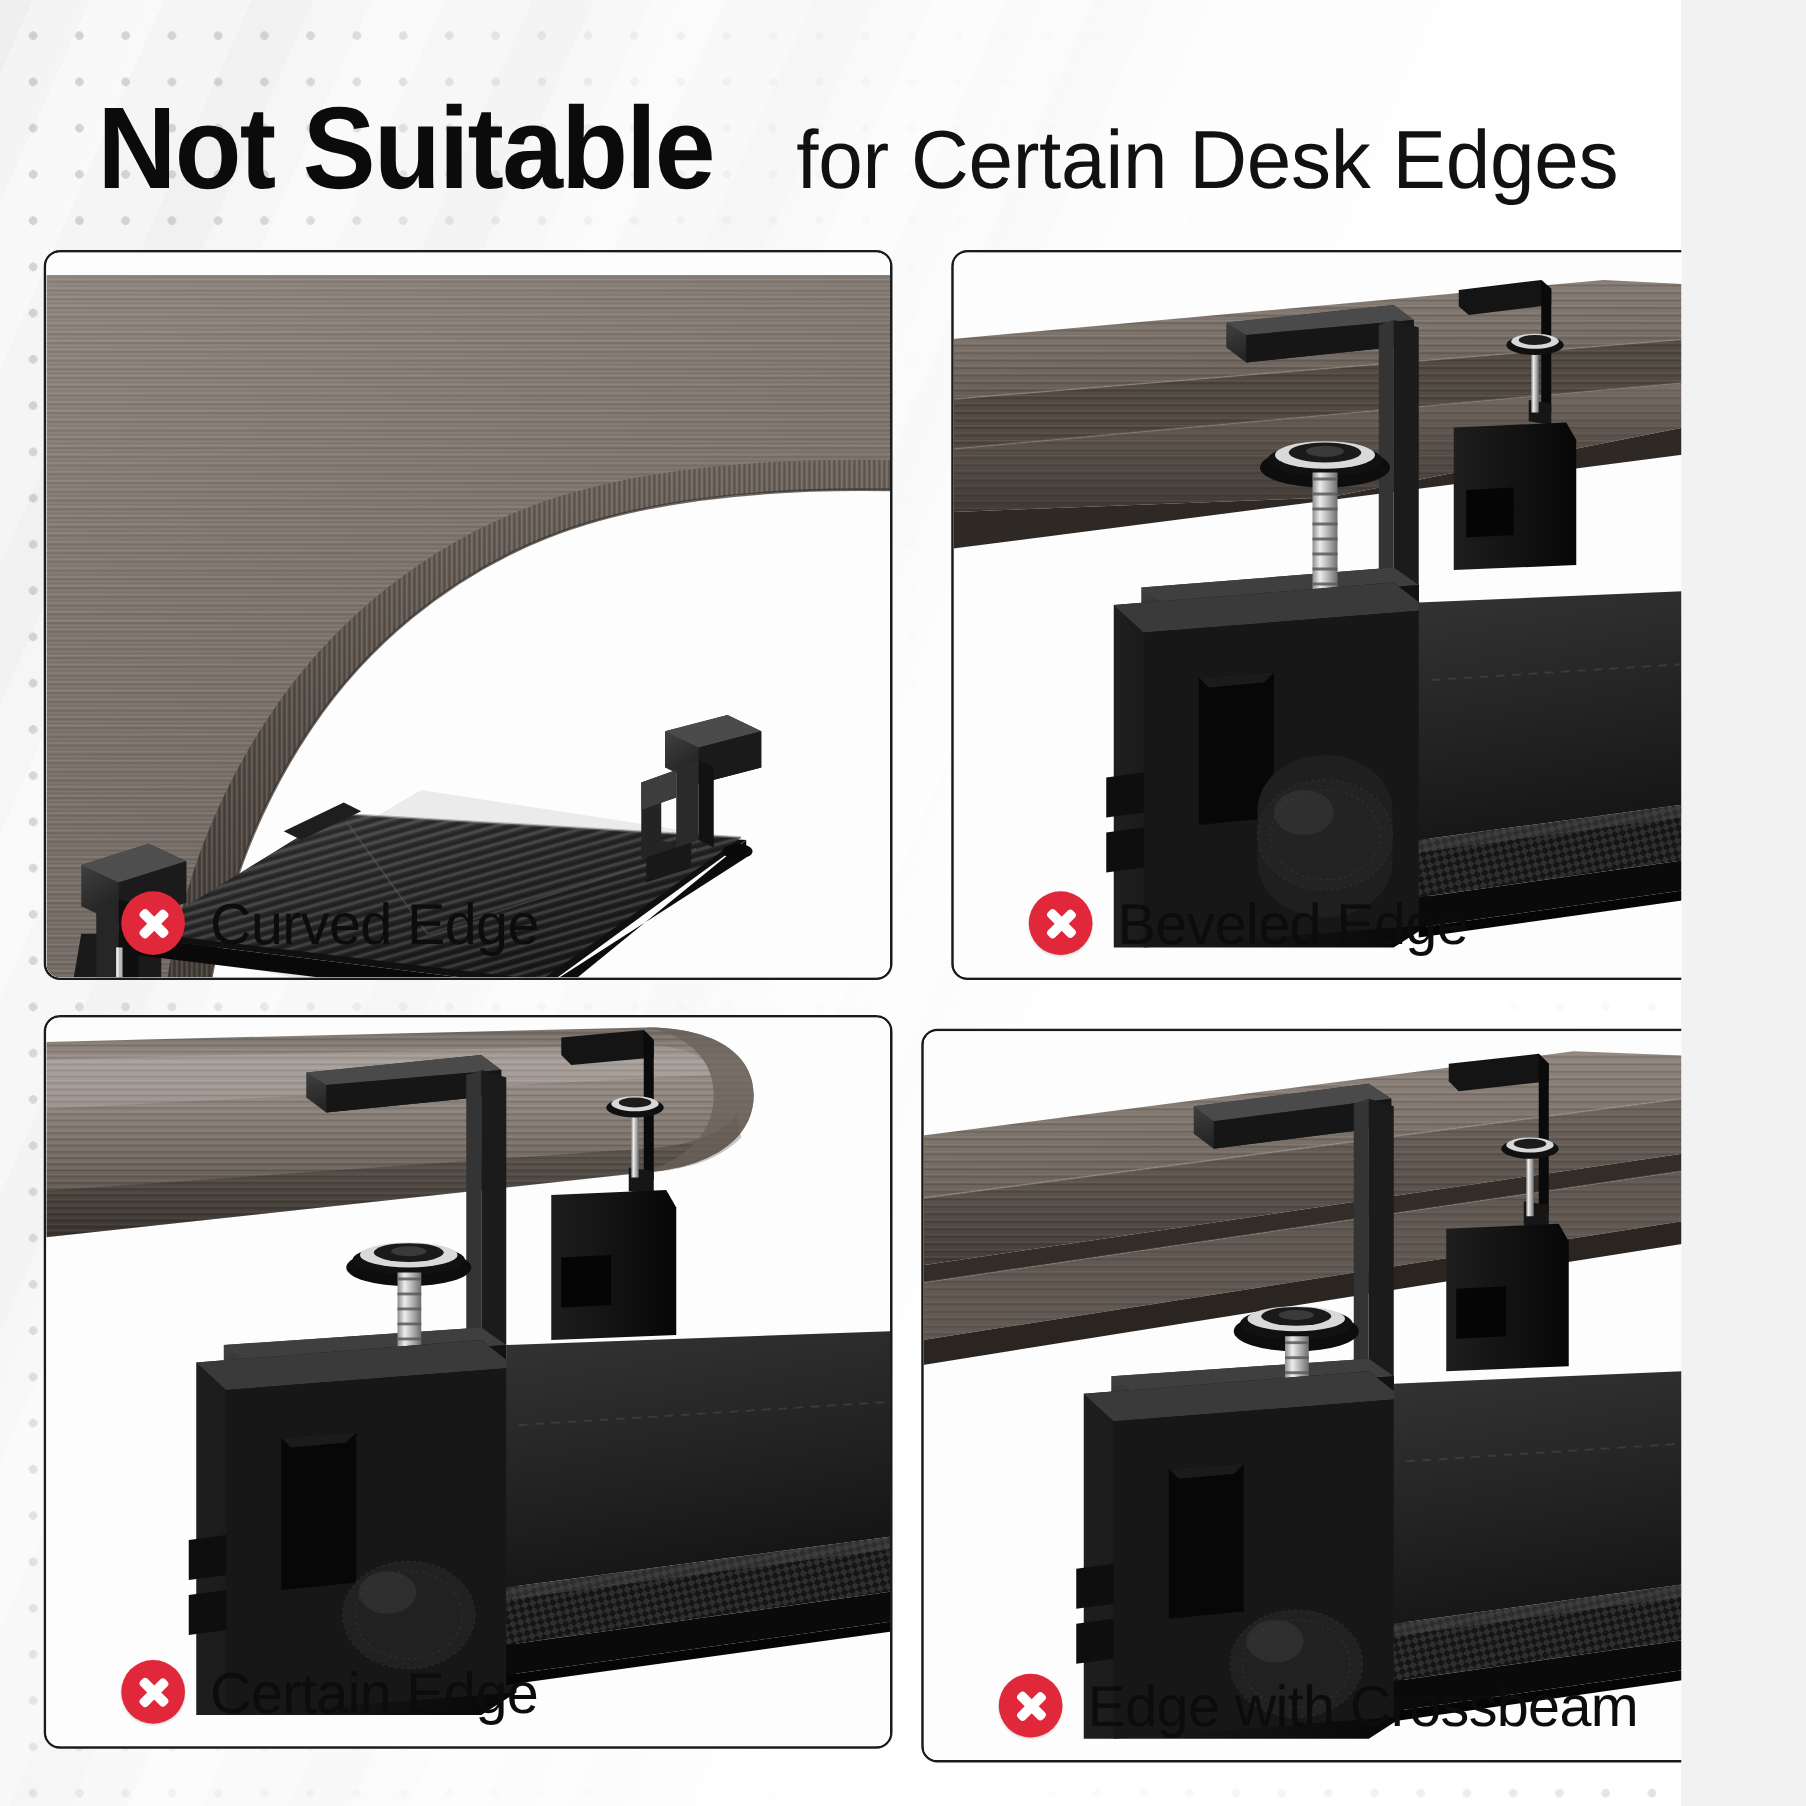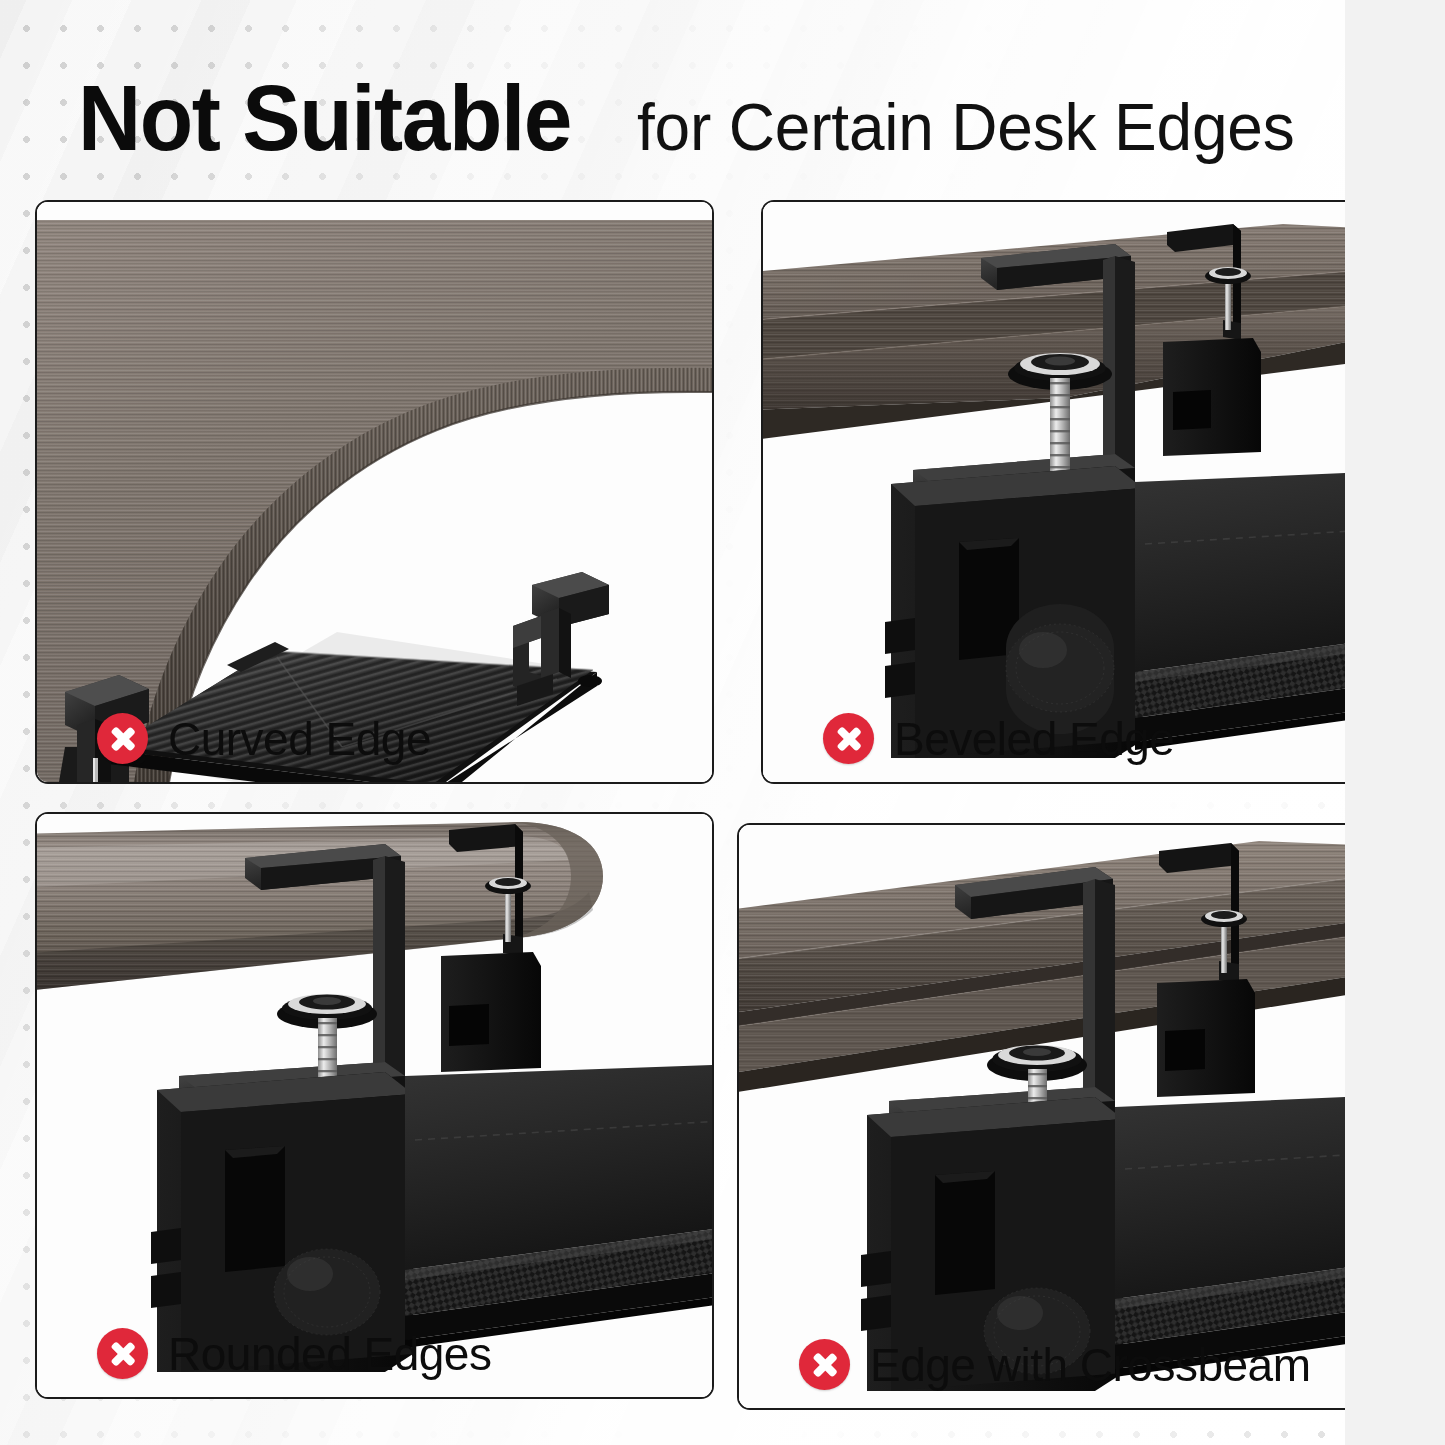--- a/index.html
+++ b/index.html
@@ -617,21 +617,21 @@
             <path d="M368,456 L700,412 L700,422 L368,466 Z" fill="#555555" opacity="0.4"></path>
             <path d="M368,502 L700,456 L700,480 L368,526 Z" fill="#0a0a0a"></path>
             <path d="M368,526 L700,480 L700,488 L368,534 Z" fill="#050505"></path>
           </g>
         </g>
       </svg>
     </div>
 
     <div class="caption left-align">
       <span class="x-badge"></span>
-      <span class="caption-label">Rounded Edges</span>
+      <span class="caption-label">Certain Edge</span>
     </div>
   </div>
 
   <div class="panel" id="panel-crossbeam">
     <div class="panel-scene">
       <svg class="svg-scene" viewBox="0 0 675 583" preserveAspectRatio="none">
         <defs>
           <linearGradient id="x_top" x1="0" y1="0" x2="0.15" y2="1">
             <stop offset="0%" stop-color="#948980"></stop>
             <stop offset="50%" stop-color="#7e746c"></stop>

